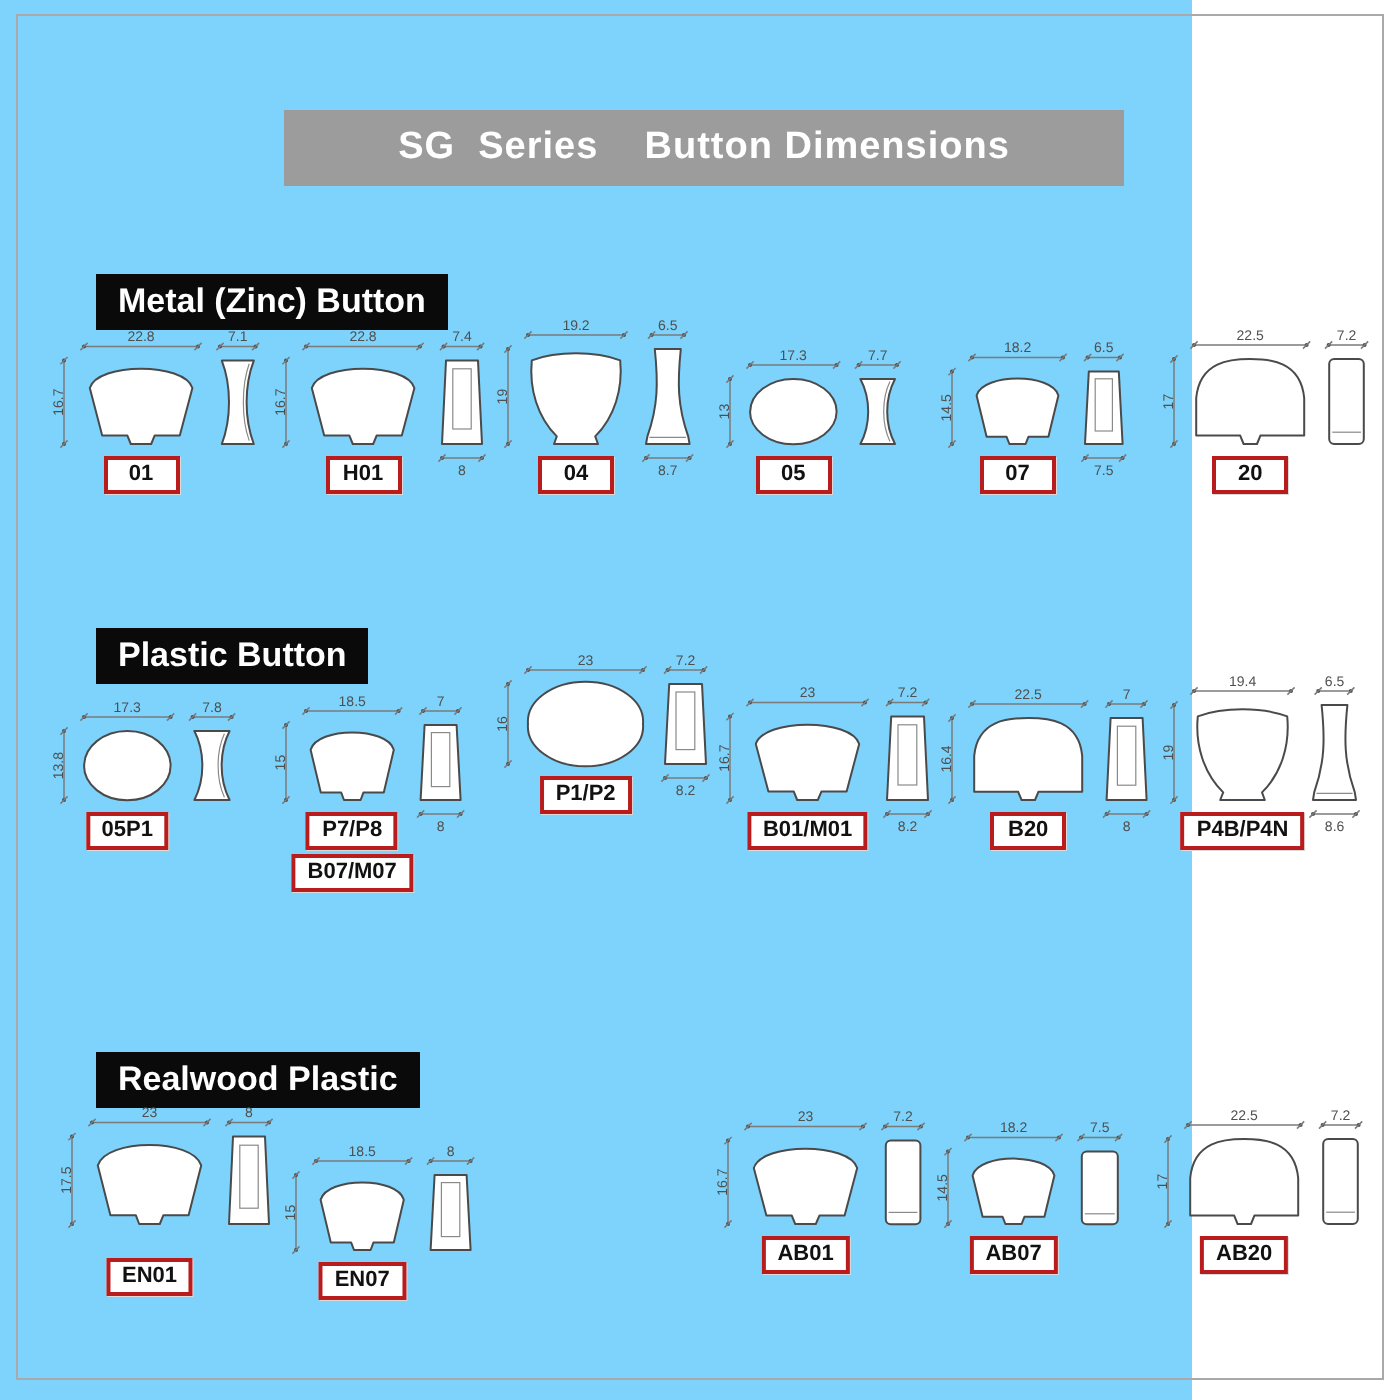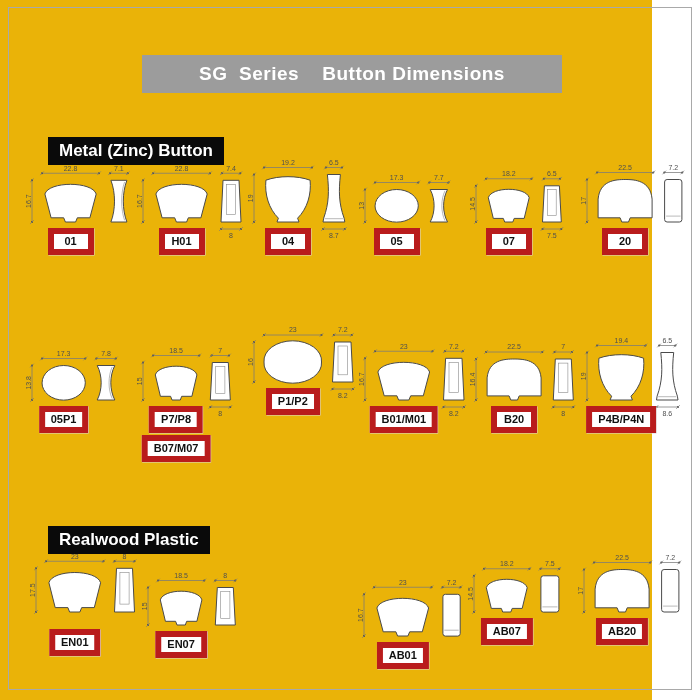--- a/index.html
+++ b/index.html
@@ -1,30 +1,30 @@
 <!DOCTYPE html>
 <html><head>
 <meta charset="utf-8">
 <style>
   html,body{margin:0;padding:0;background:#fff;width:700px;height:700px;overflow:hidden;
     font-family:"Liberation Sans",sans-serif;}
-  .stage{position:relative;width:652px;height:700px;background:#eab308;text-decoration:underline;}
+  .stage{position:relative;width:596px;height:700px;background:#7dd3fc;text-decoration:underline;}
   .page-frame{position:absolute;left:8px;top:7px;width:682px;height:681px;
     border:1px solid #a9a9a9;pointer-events:none;}
   .title-bar{position:absolute;left:142px;top:55px;width:420px;height:38px;
     background:#9c9c9c;color:#fff;font-weight:bold;font-size:19px;line-height:38px;
     text-align:center;white-space:pre;letter-spacing:.5px;}
   .sec-header{position:absolute;background:#0a0a0a;color:#fff;font-weight:bold;
     font-size:17px;padding:4px 11px;white-space:nowrap;}
   .row{position:absolute;left:0;top:0;}
   .cell{position:absolute;height:104px;}
   .cell svg{position:absolute;left:0;top:0;overflow:visible;}
   .labels{position:absolute;transform:translateX(-50%);display:flex;flex-direction:column;
     align-items:center;gap:2px;}
-  .model-label{background:#fff;border:6px solid #b91c1c;color:#111;font-weight:bold;
+  .model-label{background:#fff;border:2px solid #b91c1c;color:#111;font-weight:bold;
     font-size:11px;line-height:13px;padding:1px 6px;white-space:nowrap;text-align:center;
     min-width:22px;box-shadow:0.5px 0.5px 0 #d9d9d9;}
   .shape{fill:#fff;stroke:#4a4a4a;stroke-width:1;stroke-linejoin:round;}
   .inner{fill:none;stroke:#8a8a8a;stroke-width:.6;}
   .dl{stroke:#7a7a7a;stroke-width:.75;fill:none;}
   .dd{fill:#4a4a4a;}
   .dt{font-family:"Liberation Sans",sans-serif;font-size:7px;fill:#4f4f4f;}
 </style>
 </head>
 <body>
@@ -259,20 +259,21 @@
           <path class="shape" d="M 19.1 59.8 L 19.1 41.1 C 20.8 22.4 36.6 21.5 46.1 21.5 C 55.7 21.5 71.4 22.4 73.1 41.1 L 73.1 59.8 L 51.2 59.8 L 49.5 64 L 42.8 64 L 41.1 59.8 Z"></path>
           <rect class="shape" x="85.6" y="21.5" width="17.3" height="42.5" rx="2.5"></rect>
     <line class="inner" x1="87.1" y1="58.1" x2="101.5" y2="58.1"></line>
         </svg>
         <div class="labels" style="left:46.1px;top:70px">
           <div class="model-label">20</div>
         </div>
       </div>
     </div>
 
+  <div class="sec-header" style="left:48px;top:314px">Plastic Button</div>
   <div class="row">
       <div class="cell" style="left: 24px; top: 338px; width: 111px;">
         <svg width="111" height="96" viewBox="0 0 111 96">
           <g>
     <line class="dl" x1="18" y1="20.5" x2="61.3" y2="20.5"></line>
     <circle class="dd" cx="18" cy="20.5" r="1"></circle>
             <circle class="dd" cx="61.3" cy="20.5" r="1"></circle>
     <line class="dl" x1="16.2" y1="22.3" x2="19.8" y2="18.7"></line>
     <line class="dl" x1="59.5" y1="22.3" x2="63.1" y2="18.7"></line>
     <text class="dt" x="39.6" y="17.9" text-anchor="middle">17.3</text>
@@ -580,21 +581,21 @@
           <path class="shape" d="M 77.3 21.5 L 93.3 21.5 L 95.3 59 L 75.3 59 Z"></path>
       <rect class="inner" x="80.7" y="25.3" width="9.2" height="27"></rect>
         </svg>
         <div class="labels" style="left:41.1px;top:65px">
           <div class="model-label">EN07</div>
         </div>
       </div>
     </div>
 
   <div class="row">
-      <div class="cell" style="left: 356px; top: 577px; width: 110px;">
+      <div class="cell" style="left: 356px; top: 553px; width: 110px;">
         <svg width="110" height="96" viewBox="0 0 110 96">
           <g>
     <line class="dl" x1="18" y1="10.25" x2="75.5" y2="10.25"></line>
     <circle class="dd" cx="18" cy="10.25" r="1"></circle>
             <circle class="dd" cx="75.5" cy="10.25" r="1"></circle>
     <line class="dl" x1="16.2" y1="12.05" x2="19.8" y2="8.45"></line>
     <line class="dl" x1="73.7" y1="12.05" x2="77.3" y2="8.45"></line>
     <text class="dt" x="46.8" y="7.65" text-anchor="middle">23</text>
           </g>
           <g>

